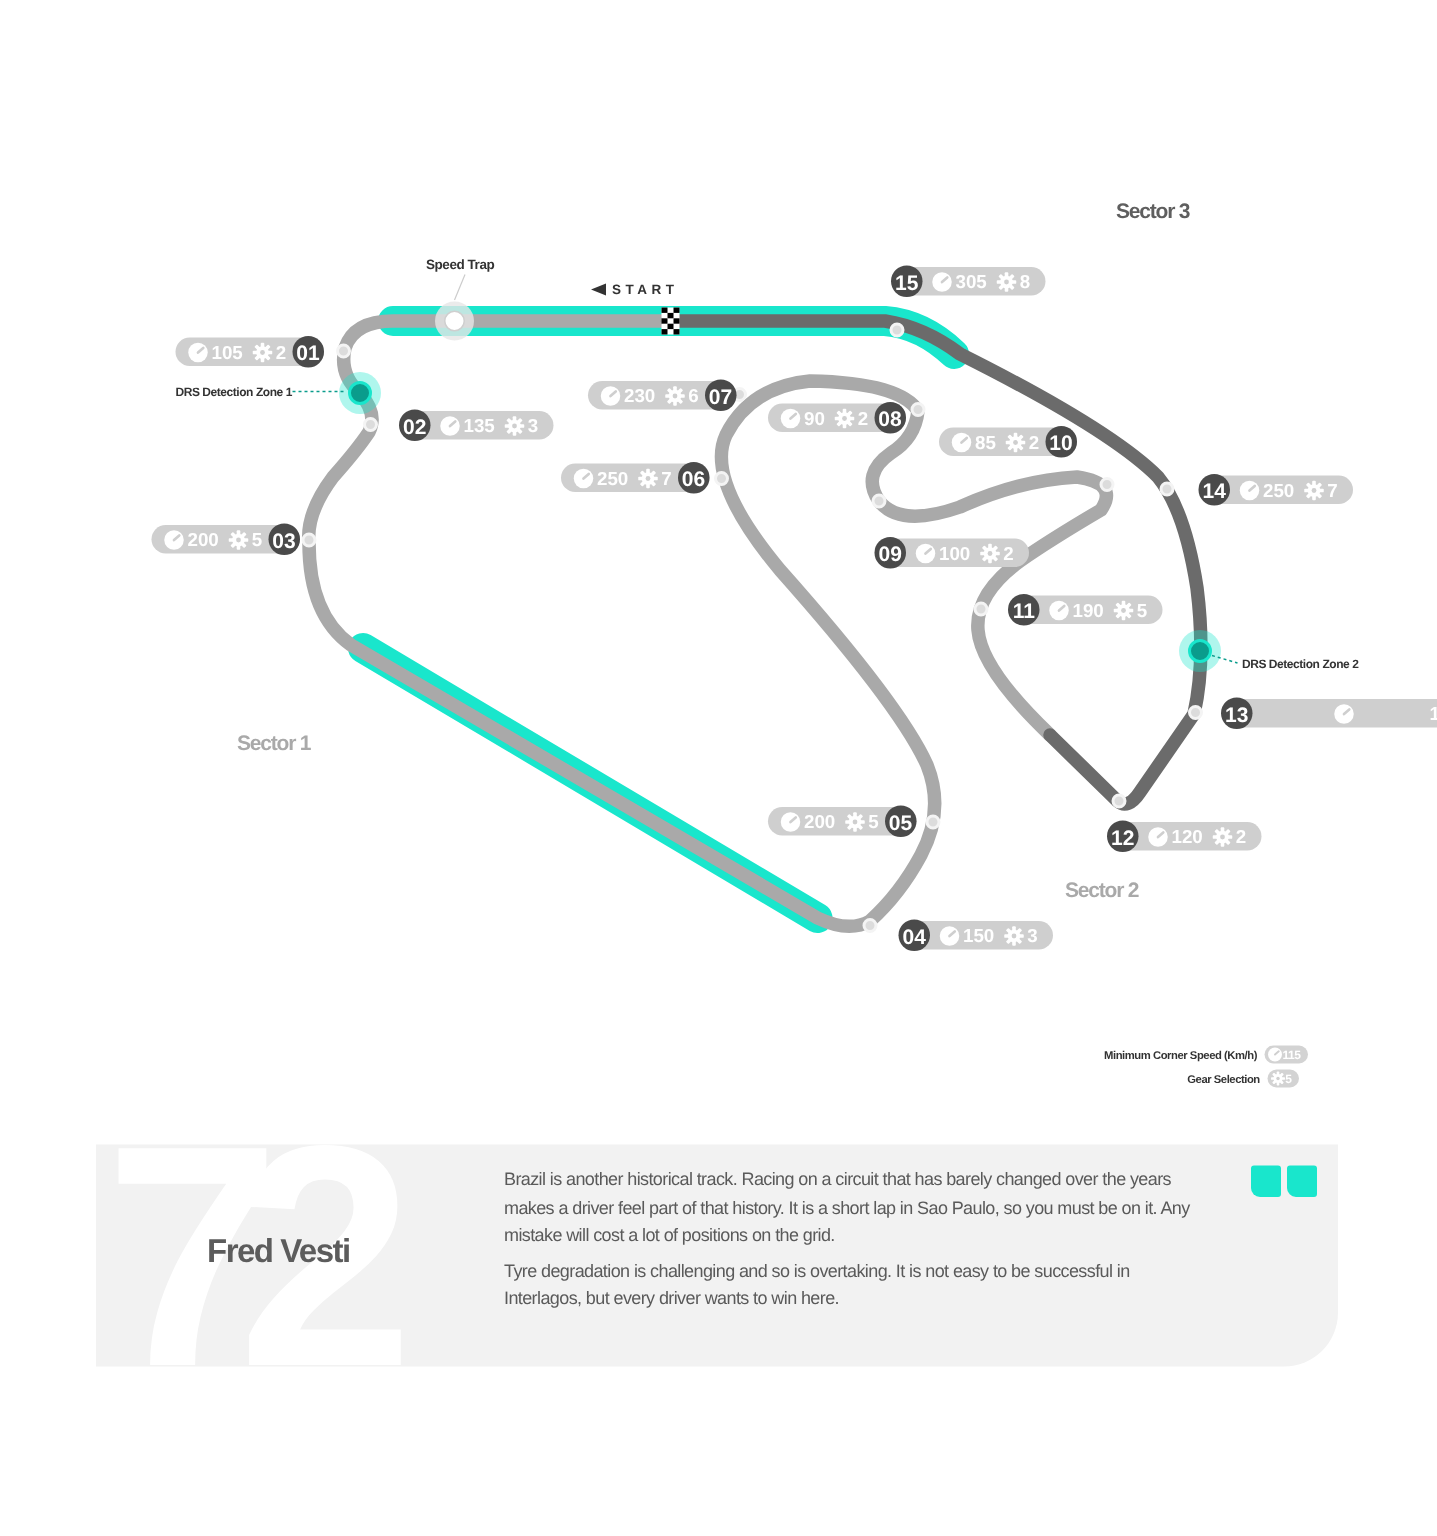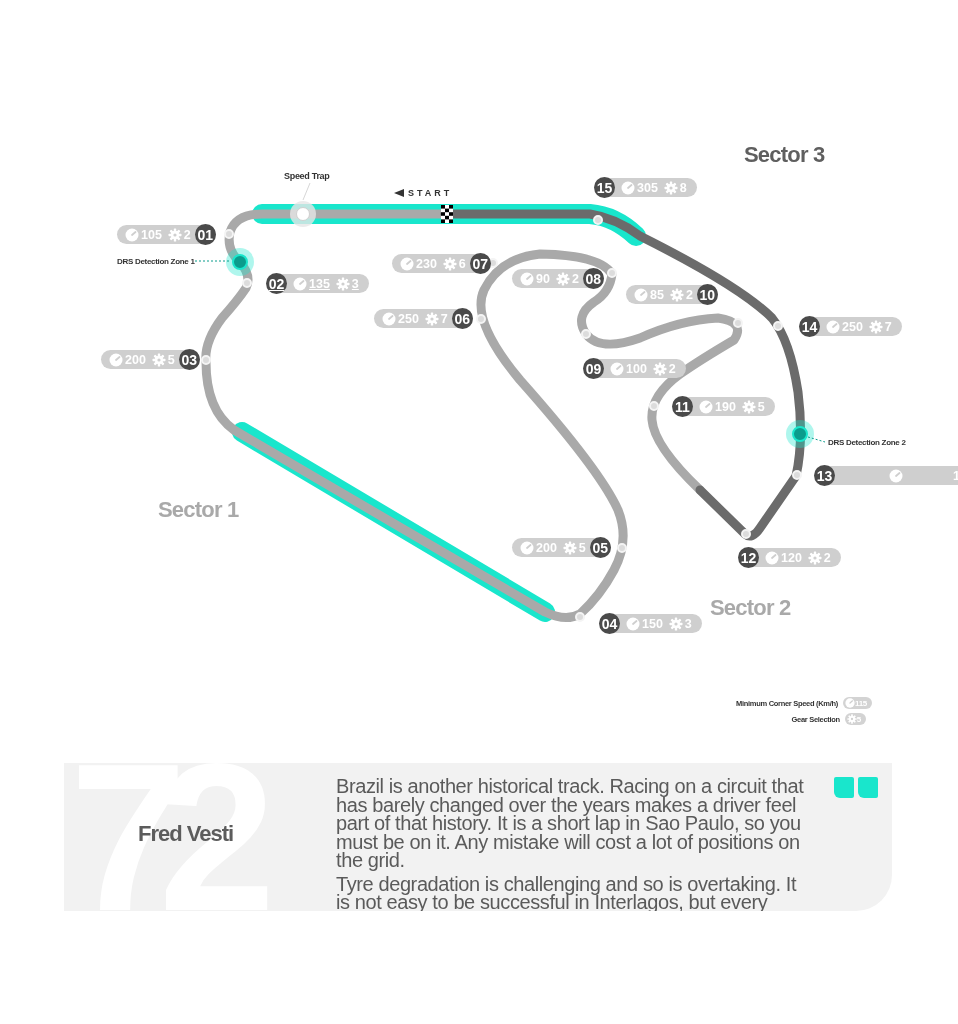--- a/index.html
+++ b/index.html
@@ -1,34 +1,34 @@
 <!DOCTYPE html>
 <html><head>
 <meta charset="utf-8">
 <style>
   html,body{margin:0;padding:0;background:#ffffff;}
   body{width:958px;height:1024px;position:relative;overflow:hidden;font-family:"Liberation Sans",sans-serif;}
   .abs{position:absolute;}
-  .sector{position:absolute;font-weight:700;font-size:22px;letter-spacing:-0.8px;margin-top:10px;}
+  .sector{position:absolute;font-weight:700;font-size:14px;letter-spacing:-0.8px;}
   .sector.s1,.sector.s2{color:#a9a9a9;}
   .sector.s3{color:#5f5f5f;}
   .tag{position:absolute;display:flex;align-items:center;height:19px;border-radius:10px;background:#cfcfcf;color:#ffffff;font-weight:700;font-size:12.5px;white-space:nowrap;}
   .tag .num{display:inline-flex;align-items:center;justify-content:center;width:21px;height:21px;border-radius:50%;background:#4a4a4a;color:#fff;font-size:14px;font-weight:700;}
   .tag .ic{display:inline-flex;align-items:center;justify-content:center;width:14px;height:14px;margin:0 2px 0 4px;}
   .tag .val{margin-right:2px;}
   .tag.left .num{margin-left:2px;}
   .tag.right .num{margin-left:-1px;margin-right:2px;}
   .tag.left{padding-left:4px;}
   .tag.right{padding-right:8px;}
   .small-label{position:absolute;font-size:8px;font-weight:700;color:#333;letter-spacing:-0.3px;white-space:nowrap;}
   .start{position:absolute;font-size:9px;font-weight:700;letter-spacing:3px;color:#333;}
   .panel{position:absolute;left:64px;top:763px;width:828px;height:148px;background:#f2f2f2;border-radius:0 0 36px 0;overflow:hidden;}
   .bignum{position:absolute;left:6px;top:-30px;font-size:210px;font-weight:700;color:#ffffff;letter-spacing:-28px;line-height:1;}
   .driver{position:absolute;left:74px;top:58px;font-size:22px;font-weight:700;color:#5c5c5c;letter-spacing:-1px;}
-  .desc{position:absolute;left:272px;top:14px;width:470px;font-size:20px;line-height:18.5px;color:#5a5a5a;letter-spacing:-0.4px;}
+  .desc{position:absolute;left:272px;top:14px;width:470px;font-size:12px;line-height:18.5px;color:#5a5a5a;letter-spacing:-0.4px;}
   .desc p{margin:0 0 5px 0;}
   .quote{position:absolute;top:14px;width:20px;height:21px;background:#19e6cc;border-radius:2px 2px 2px 6px;}
   .legend-row{position:absolute;display:flex;align-items:center;gap:5px;font-size:7.5px;font-weight:700;color:#333;letter-spacing:-0.3px;white-space:nowrap;}
   .legend-pill{display:inline-flex;align-items:center;height:12px;padding:0 5px 0 2px;border-radius:6px;background:#d3d3d3;color:#fff;font-size:8px;font-weight:700;}
 </style>
 </head>
 <body>
 
 <svg class="abs" style="left:0;top:0" width="958" height="760">
   <defs>
@@ -122,21 +122,21 @@
       <use href="#gauge"></use>
     </svg>
     <span class="val">105</span>
   <svg class="ic">
       <use href="#gear"></use>
     </svg>
     <span class="val">2</span>
   <span class="num">01</span>
 </div>
 
-<div class="tag right" style="left:267px;top:274px;text-decoration:underline;">
+<div class="tag right" style="left:267px;top:274px;">
   <span class="num">02</span>
   <svg class="ic">
       <use href="#gauge"></use>
     </svg>
     <span class="val">135</span>
   <svg class="ic">
       <use href="#gear"></use>
     </svg>
     <span class="val">3</span>
 </div>

